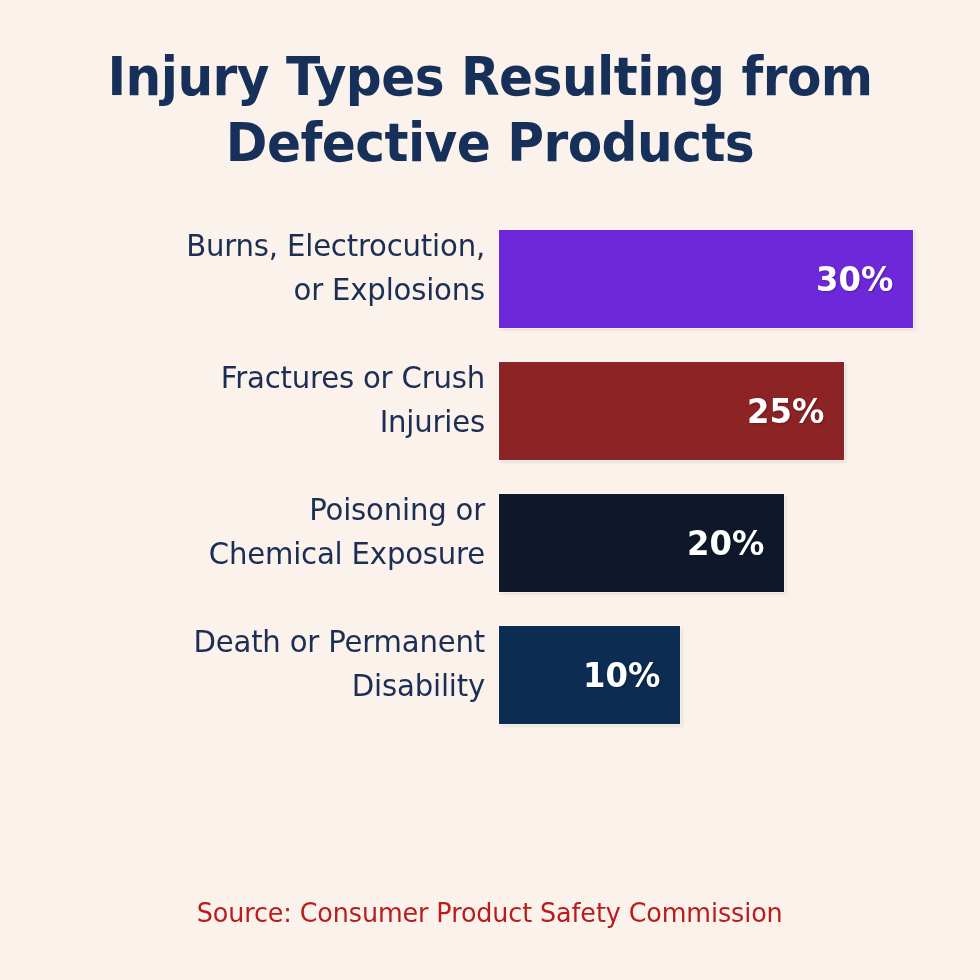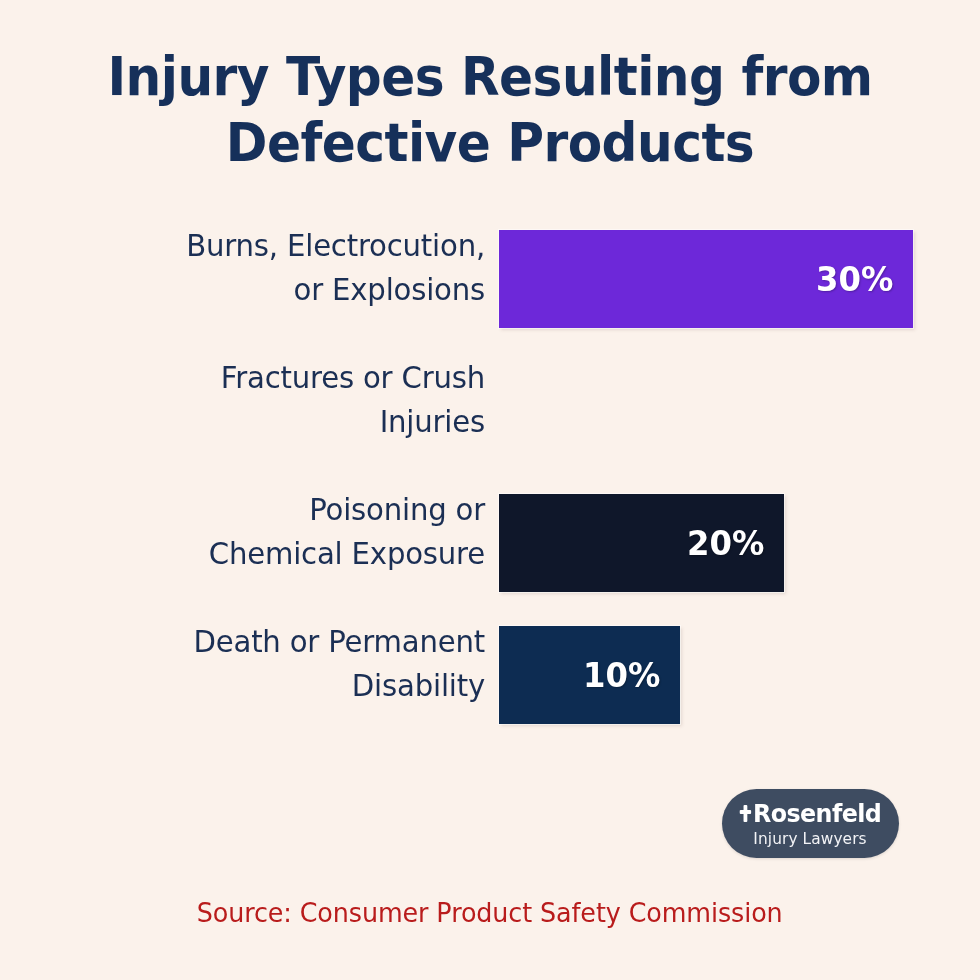--- a/index.html
+++ b/index.html
@@ -204,20 +204,25 @@
       <div class="bar-track">
         <div class="bar" style="width:414px;background:#6d28d9;">
           <span class="bar-value">30%</span>
         </div>
       </div>
     </div>
 
     <div class="row">
       <div class="row-label">Fractures or Crush
 Injuries</div>
+      <div class="bar-track">
+        <div class="bar" style="width:345px;background:#8C2325;">
+          <span class="bar-value">25%</span>
+        </div>
+      </div>
     </div>
 
     <div class="row">
       <div class="row-label">Poisoning or
 Chemical Exposure</div>
       <div class="bar-track">
         <div class="bar" style="width:285px;background:#0f172a;">
           <span class="bar-value">20%</span>
         </div>
       </div>
@@ -229,25 +234,18 @@
 Disability</div>
       <div class="bar-track">
         <div class="bar" style="width:181px;background:#0D2C52;align-items:center;">
           <span class="bar-value">10%</span>
         </div>
       </div>
     </div>
 
   </div>
 
-  <div class="logo">
-    <div class="logo-main">
-      <span class="logo-mark"></span>
-      <span>Rosenfeld</span>
-    </div>
-    <div class="logo-sub">Injury Lawyers</div>
-  </div>
 
   <div class="source">
     <span>Source: Consumer Product Safety Commission</span>
   </div>
 
 </div>
 
 </body></html>

